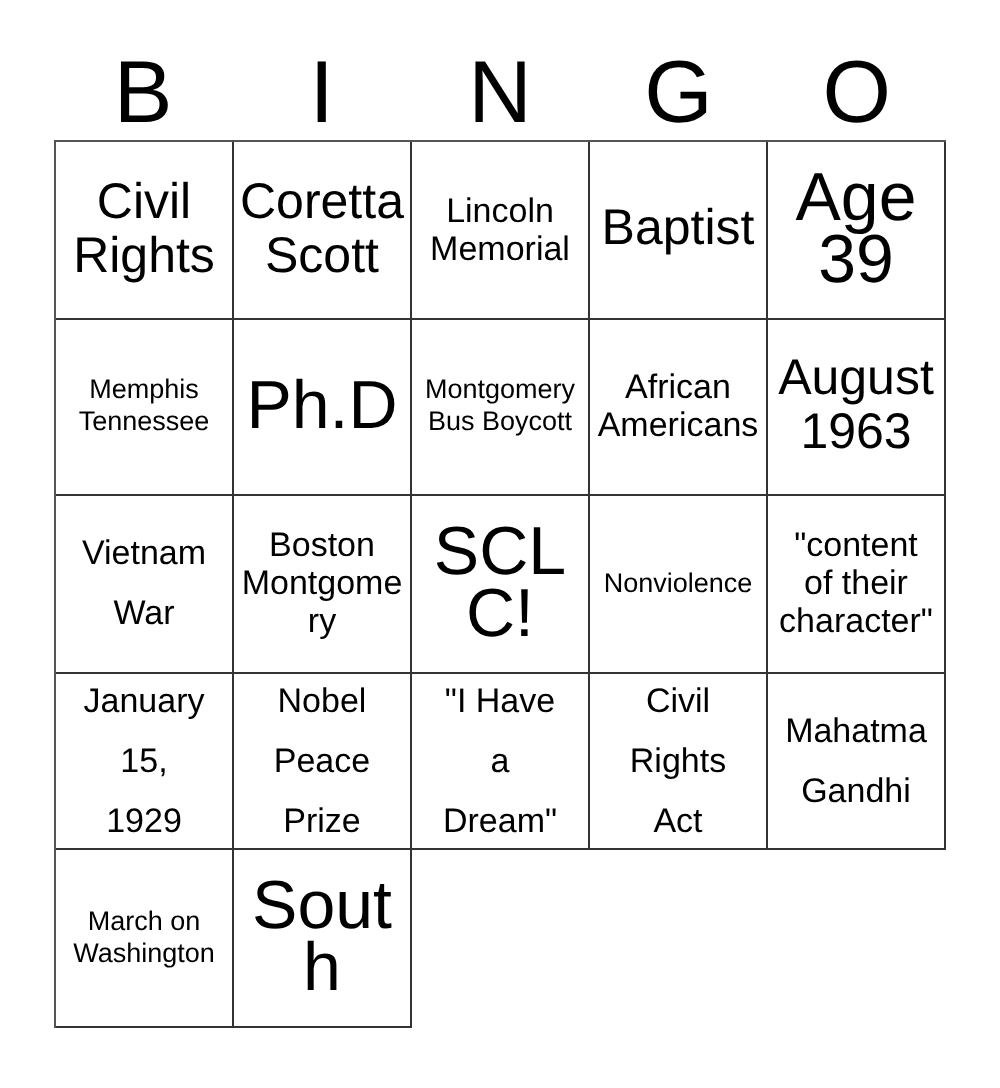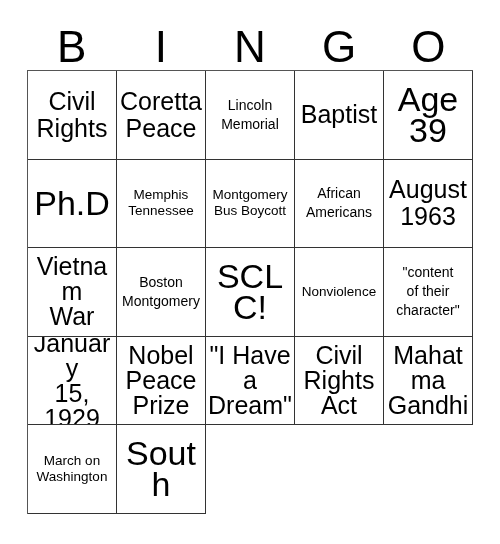--- a/index.html
+++ b/index.html
@@ -78,22 +78,22 @@
     width: 100%;
     text-align: center;
     color: #000000;
     white-space: pre-line;
     word-break: break-word;
   }
 
   
   .fs-xl  { font-size: 34px; line-height: 31px; }
   .fs-lg  { font-size: 25px; line-height: 27px; }
-  .fs-md  { font-size: 25px; line-height: 25px; }
-  .fs-sm  { font-size: 14px; line-height: 19px; }
+  .fs-md  { font-size: 17px; line-height: 30px; }
+  .fs-sm  { font-size: 17px; line-height: 19px; }
   .fs-xs  { font-size: 13.5px; line-height: 16px; }
 </style>
 </head>
 <body>
 
 <div class="card">
 
   <div class="header">
     <div class="header-cell">B</div>
     <div class="header-cell">I</div>
@@ -103,40 +103,40 @@
   </div>
 
   <div class="grid">
 
     <div class="cell">
         <span class="cell-text fs-lg">Civil
 Rights</span>
       </div>
     <div class="cell">
         <span class="cell-text fs-lg">Coretta
-Peace</span>
+Scott</span>
       </div>
     <div class="cell">
         <span class="cell-text fs-sm">Lincoln
 Memorial</span>
       </div>
     <div class="cell">
         <span class="cell-text fs-lg">Baptist</span>
       </div>
     <div class="cell">
         <span class="cell-text fs-xl">Age
 39</span>
       </div>
 
     <div class="cell">
-        <span class="cell-text fs-xl">Ph.D</span>
-      </div>
-    <div class="cell">
         <span class="cell-text fs-xs">Memphis
 Tennessee</span>
+      </div>
+    <div class="cell">
+        <span class="cell-text fs-xl">Ph.D</span>
       </div>
     <div class="cell">
         <span class="cell-text fs-xs">Montgomery
 Bus Boycott</span>
       </div>
     <div class="cell">
         <span class="cell-text fs-sm">African
 Americans</span>
       </div>
     <div class="cell">

